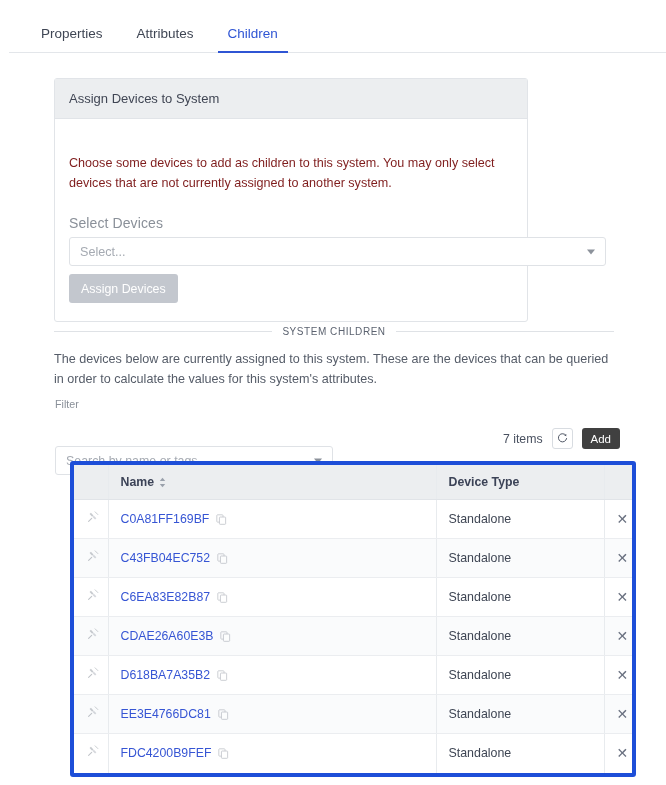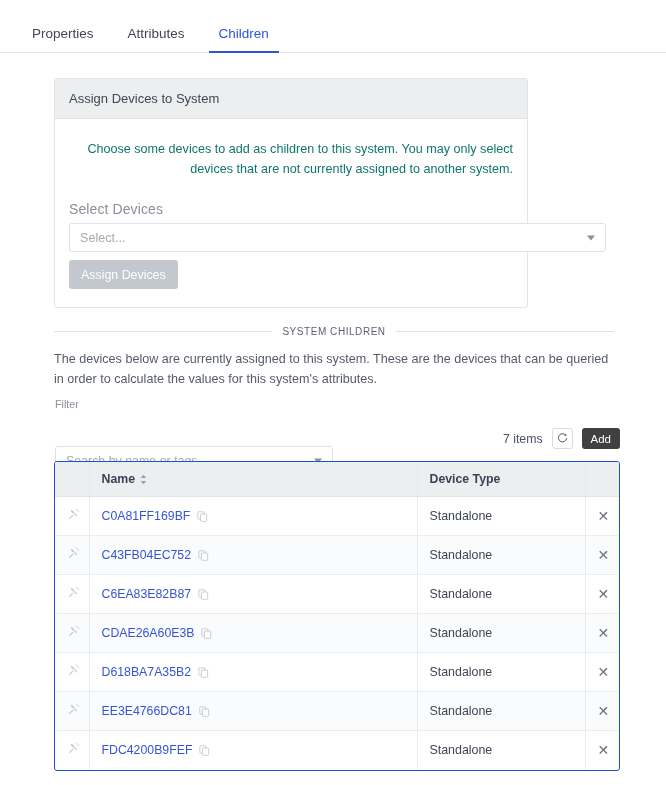--- a/index.html
+++ b/index.html
@@ -12,20 +12,21 @@
     -webkit-font-smoothing: antialiased;
   }
   .page { position: relative; width: 666px; height: 785px; overflow: hidden; background:#fff; }
 
   
   .tabbar {
     display: flex; align-items: flex-end;
     height: 53px; padding: 0 22px;
     border-bottom: 1px solid #e3e6ea;
     background: #fff;
+    margin-left: 9px;
   }
   .tab {
     position: relative;
     font-size: 13.5px;
     color: #3f4654;
     padding: 0 10px 11px 10px;
     margin-right: 14px;
     cursor: pointer;
     white-space: nowrap;
   }
@@ -42,22 +43,22 @@
   }
   .assign-card-head {
     background: #eceef0;
     border-bottom: 1px solid #e1e4e8;
     padding: 12px 14px;
     font-size: 13px;
     color: #404654;
   }
   .assign-card-body { padding: 21px 14px 18px 14px; }
   .assign-desc {
-    font-size: 12.6px; line-height: 1.55; color: #0f766e;
-    margin: 0 0 22px 0; max-width: 510px; text-align: right;
+    font-size: 12.6px; line-height: 1.55; color: #7f1d1d;
+    margin: 14px 0 22px 0; max-width: 510px;
   }
   .field-label {
     font-size: 14px; color: #8a9099; margin-bottom: 6px; letter-spacing: .1px;
   }
   .select-box {
     position: relative; height: 29px; width: 537px;
     border: 1px solid #dfe2e6; border-radius: 3px; background: #fff;
     display: flex; align-items: center; padding: 0 10px;
     font-size: 12.6px; color: #a5aab2; cursor: pointer;
   }
@@ -112,22 +113,22 @@
   }
   .add-btn {
     background: #404040; color: #fff; border: none; border-radius: 3px;
     font-size: 11.5px; height: 21px; padding: 0 9px;
     display: flex; align-items: center; justify-content: center; cursor: pointer;
     font-family: "Liberation Sans", sans-serif;
   }
 
   
   .table-wrap {
-    position: absolute; left: 54px; top: 461px; width: 566px;
-    border: 1px solid #1d4ed8; border-radius: 3px; overflow: hidden; background: #fff;
+    position: absolute; left: 70px; top: 461px; width: 566px;
+    border: 4px solid #1d4ed8; border-radius: 3px; overflow: hidden; background: #fff;
   }
   table { width: 100%; border-collapse: collapse; table-layout: fixed; }
   thead th {
     background: #eceef0; border-bottom: 1px solid #e1e4e8;
     text-align: left; font-size: 12.3px; color: #3c4357; font-weight: bold;
     padding: 10px 12px; height: 32px;
   }
   .col-icon  { width: 34px; }
   .col-name  { width: 328px; }
   .col-type  { width: 168px; }

